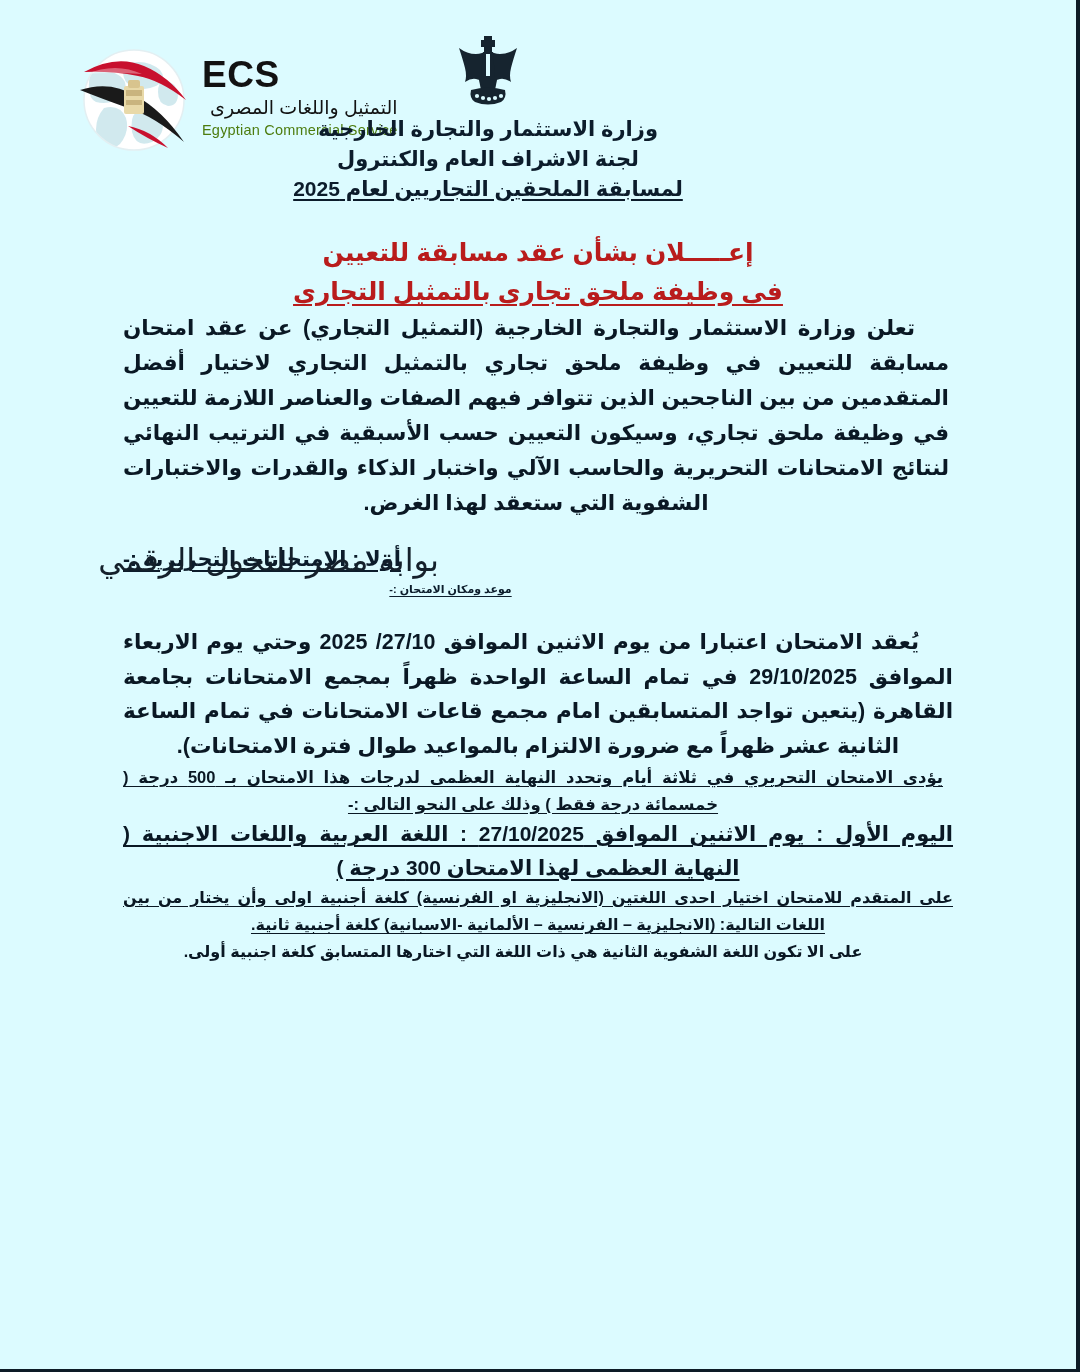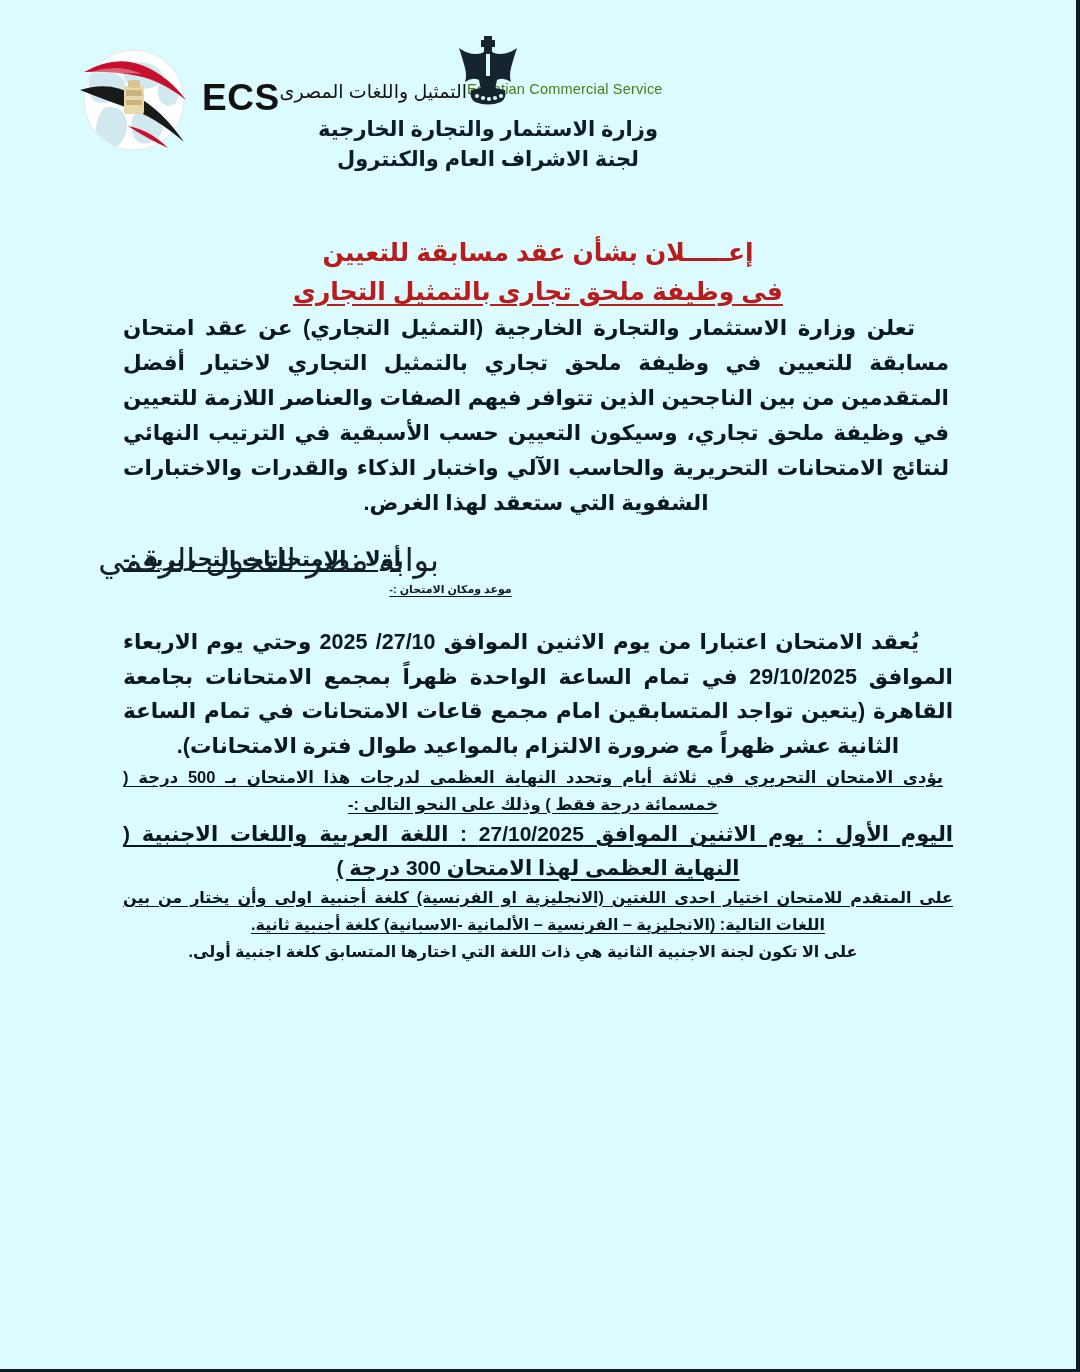--- a/index.html
+++ b/index.html
@@ -40,21 +40,21 @@
   .logo-globe {
     position: relative;
     width: 128px;
     height: 128px;
     flex: none;
   }
   .logo-globe svg { display: block; width: 128px; height: 128px; }
   .logo-text {
     margin-left: 6px;
     display: flex;
-    flex-direction: row;
+    flex-direction: column;
     justify-content: center;
   }
   .logo-ecs {
     font-size: 37px;
     font-weight: bold;
     color: #121212;
     letter-spacing: 0.5px;
     line-height: 1.05;
   }
   .logo-ar {
@@ -278,20 +278,21 @@
               <circle cx="26" cy="64" r="2.1"></circle>
             <circle cx="32" cy="65" r="2.1"></circle>
               <circle cx="38" cy="64" r="2.1"></circle>
             <circle cx="44" cy="62" r="2.1"></circle>
             <rect x="29" y="20" width="4" height="22"></rect>
           </g>
         </svg>
       </div>
       <div class="ministry-line">وزارة الاستثمار والتجارة الخارجية</div>
       <div class="ministry-line">لجنة الاشراف العام والكنترول</div>
+      <div class="ministry-line u">لمسابقة الملحقين التجاريين لعام 2025</div>
     </div>
   </div>
 
   <div class="title-block">
     <div class="title-l1">إعـــــلان بشأن عقد مسابقة للتعيين</div>
     <div class="title-l2">فى وظيفة ملحق تجارى بالتمثيل التجارى</div>
   </div>
 
   <div class="body-wrap">
 
@@ -304,16 +305,16 @@
     </div>
 
     <p class="para p-date"><span class="indent"></span><span>يُعقد الامتحان اعتبارا من يوم الاثنين الموافق 27/10/ 2025 وحتي يوم الاربعاء الموافق 29/10/2025 في تمام الساعة الواحدة ظهراً بمجمع الامتحانات بجامعة القاهرة (يتعين تواجد المتسابقين امام مجمع قاعات الامتحانات في تمام الساعة الثانية عشر ظهراً مع ضرورة الالتزام بالمواعيد طوال فترة الامتحانات).</span></p>
 
     <p class="para p-small">يؤدى الامتحان التحريري في ثلاثة أيام وتحدد النهاية العظمى لدرجات هذا الامتحان بـ 500 درجة ( خمسمائة درجة فقط ) وذلك على النحو التالى :-</p>
 
     <p class="para p-day1">اليوم الأول : يوم الاثنين الموافق 27/10/2025 : اللغة العربية واللغات الاجنبية ( النهاية العظمى لهذا الامتحان 300 درجة )</p>
 
     <p class="para p-langs">على المتقدم للامتحان اختيار احدى اللغتين (الانجليزية او الفرنسية) كلغة أجنبية اولى وأن يختار من بين اللغات التالية: (الانجليزية – الفرنسية – الألمانية -الاسبانية) كلغة أجنبية ثانية.</p>
 
-    <p class="para p-note">على الا تكون لجنة الاجنبية الثانية هي ذات اللغة التي اختارها المتسابق كلغة اجنبية أولى.</p>
+    <p class="para p-note">على الا تكون اللغة الشفوية الثانية هي ذات اللغة التي اختارها المتسابق كلغة اجنبية أولى.</p>
   </div>
 
 </div>
 
 </body></html>

